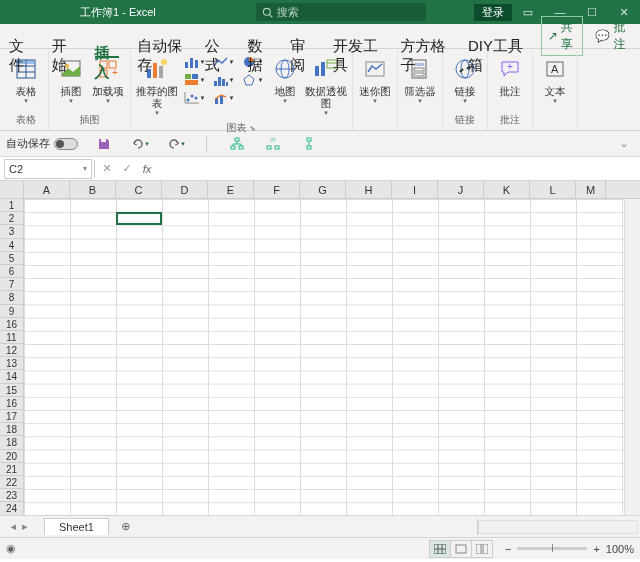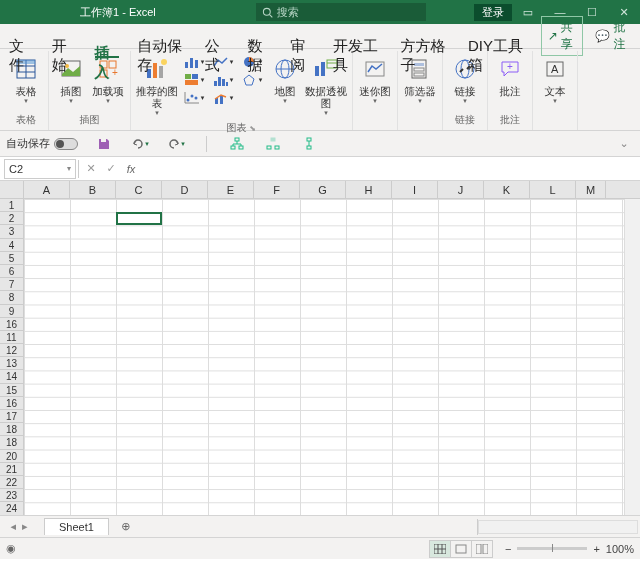--- a/index.html
+++ b/index.html
@@ -30,21 +30,21 @@
 .rlabel{font-size:10.5px;color:#333;text-align:center;line-height:12px;margin-top:2px;}
 .rdrop{font-size:7px;color:#666;}
 .small-col{display:flex;flex-direction:column;gap:0px;}
 .sbtn{width:28px;height:18px;display:flex;align-items:center;justify-content:center;cursor:pointer;}
 .qat{height:26px;background:#f3f2f1;border-bottom:1px solid #d4d4d4;display:flex;align-items:center;padding:0 6px;gap:16px;}
 .qat .autosave{font-size:11px;color:#333;display:flex;align-items:center;gap:4px;}
 .toggle{width:24px;height:12px;border:1px solid #888;border-radius:6px;position:relative;background:#ddd;}
 .toggle::after{content:"";width:8px;height:8px;border-radius:50%;background:#555;position:absolute;left:1px;top:1px;}
 .qbtn{width:20px;height:20px;display:flex;align-items:center;justify-content:center;cursor:pointer;color:#217346;}
 .formulabar{height:24px;background:#fff;border-bottom:1px solid #d4d4d4;display:flex;align-items:center;}
-.namebox{width:72px;height:20px;border:1px solid #ccc;margin-left:4px;padding:0 4px;display:flex;align-items:center;justify-content:space-between;font-size:11px;}
+.namebox{width:88px;height:20px;border:1px solid #ccc;margin-left:4px;padding:0 4px;display:flex;align-items:center;justify-content:space-between;font-size:11px;}
 .fbtn{width:20px;text-align:center;color:#999;cursor:pointer;}
 .fbtn.fx{font-style:italic;color:#666;}
 .finput{flex:1;height:20px;border:none;outline:none;padding:0 4px;font-size:11px;}
 .grid-area{height:334px;display:flex;flex-direction:column;overflow:hidden;position:relative;}
 .colheaders{height:18px;display:flex;background:#e6e6e6;border-bottom:1px solid #ccc;}
 .corner{width:24px;border-right:1px solid #ccc;background:#e6e6e6;}
 .ch{width:46px;text-align:center;border-right:1px solid #ccc;font-size:11px;color:#333;line-height:18px;}
 .rows{flex:1;overflow:hidden;display:flex;}
 .rowheaders{width:24px;background:#e6e6e6;border-right:1px solid #ccc;}
 .rh{height:13.2px;text-align:center;border-bottom:1px solid #ccc;font-size:10px;color:#333;line-height:13px;}

